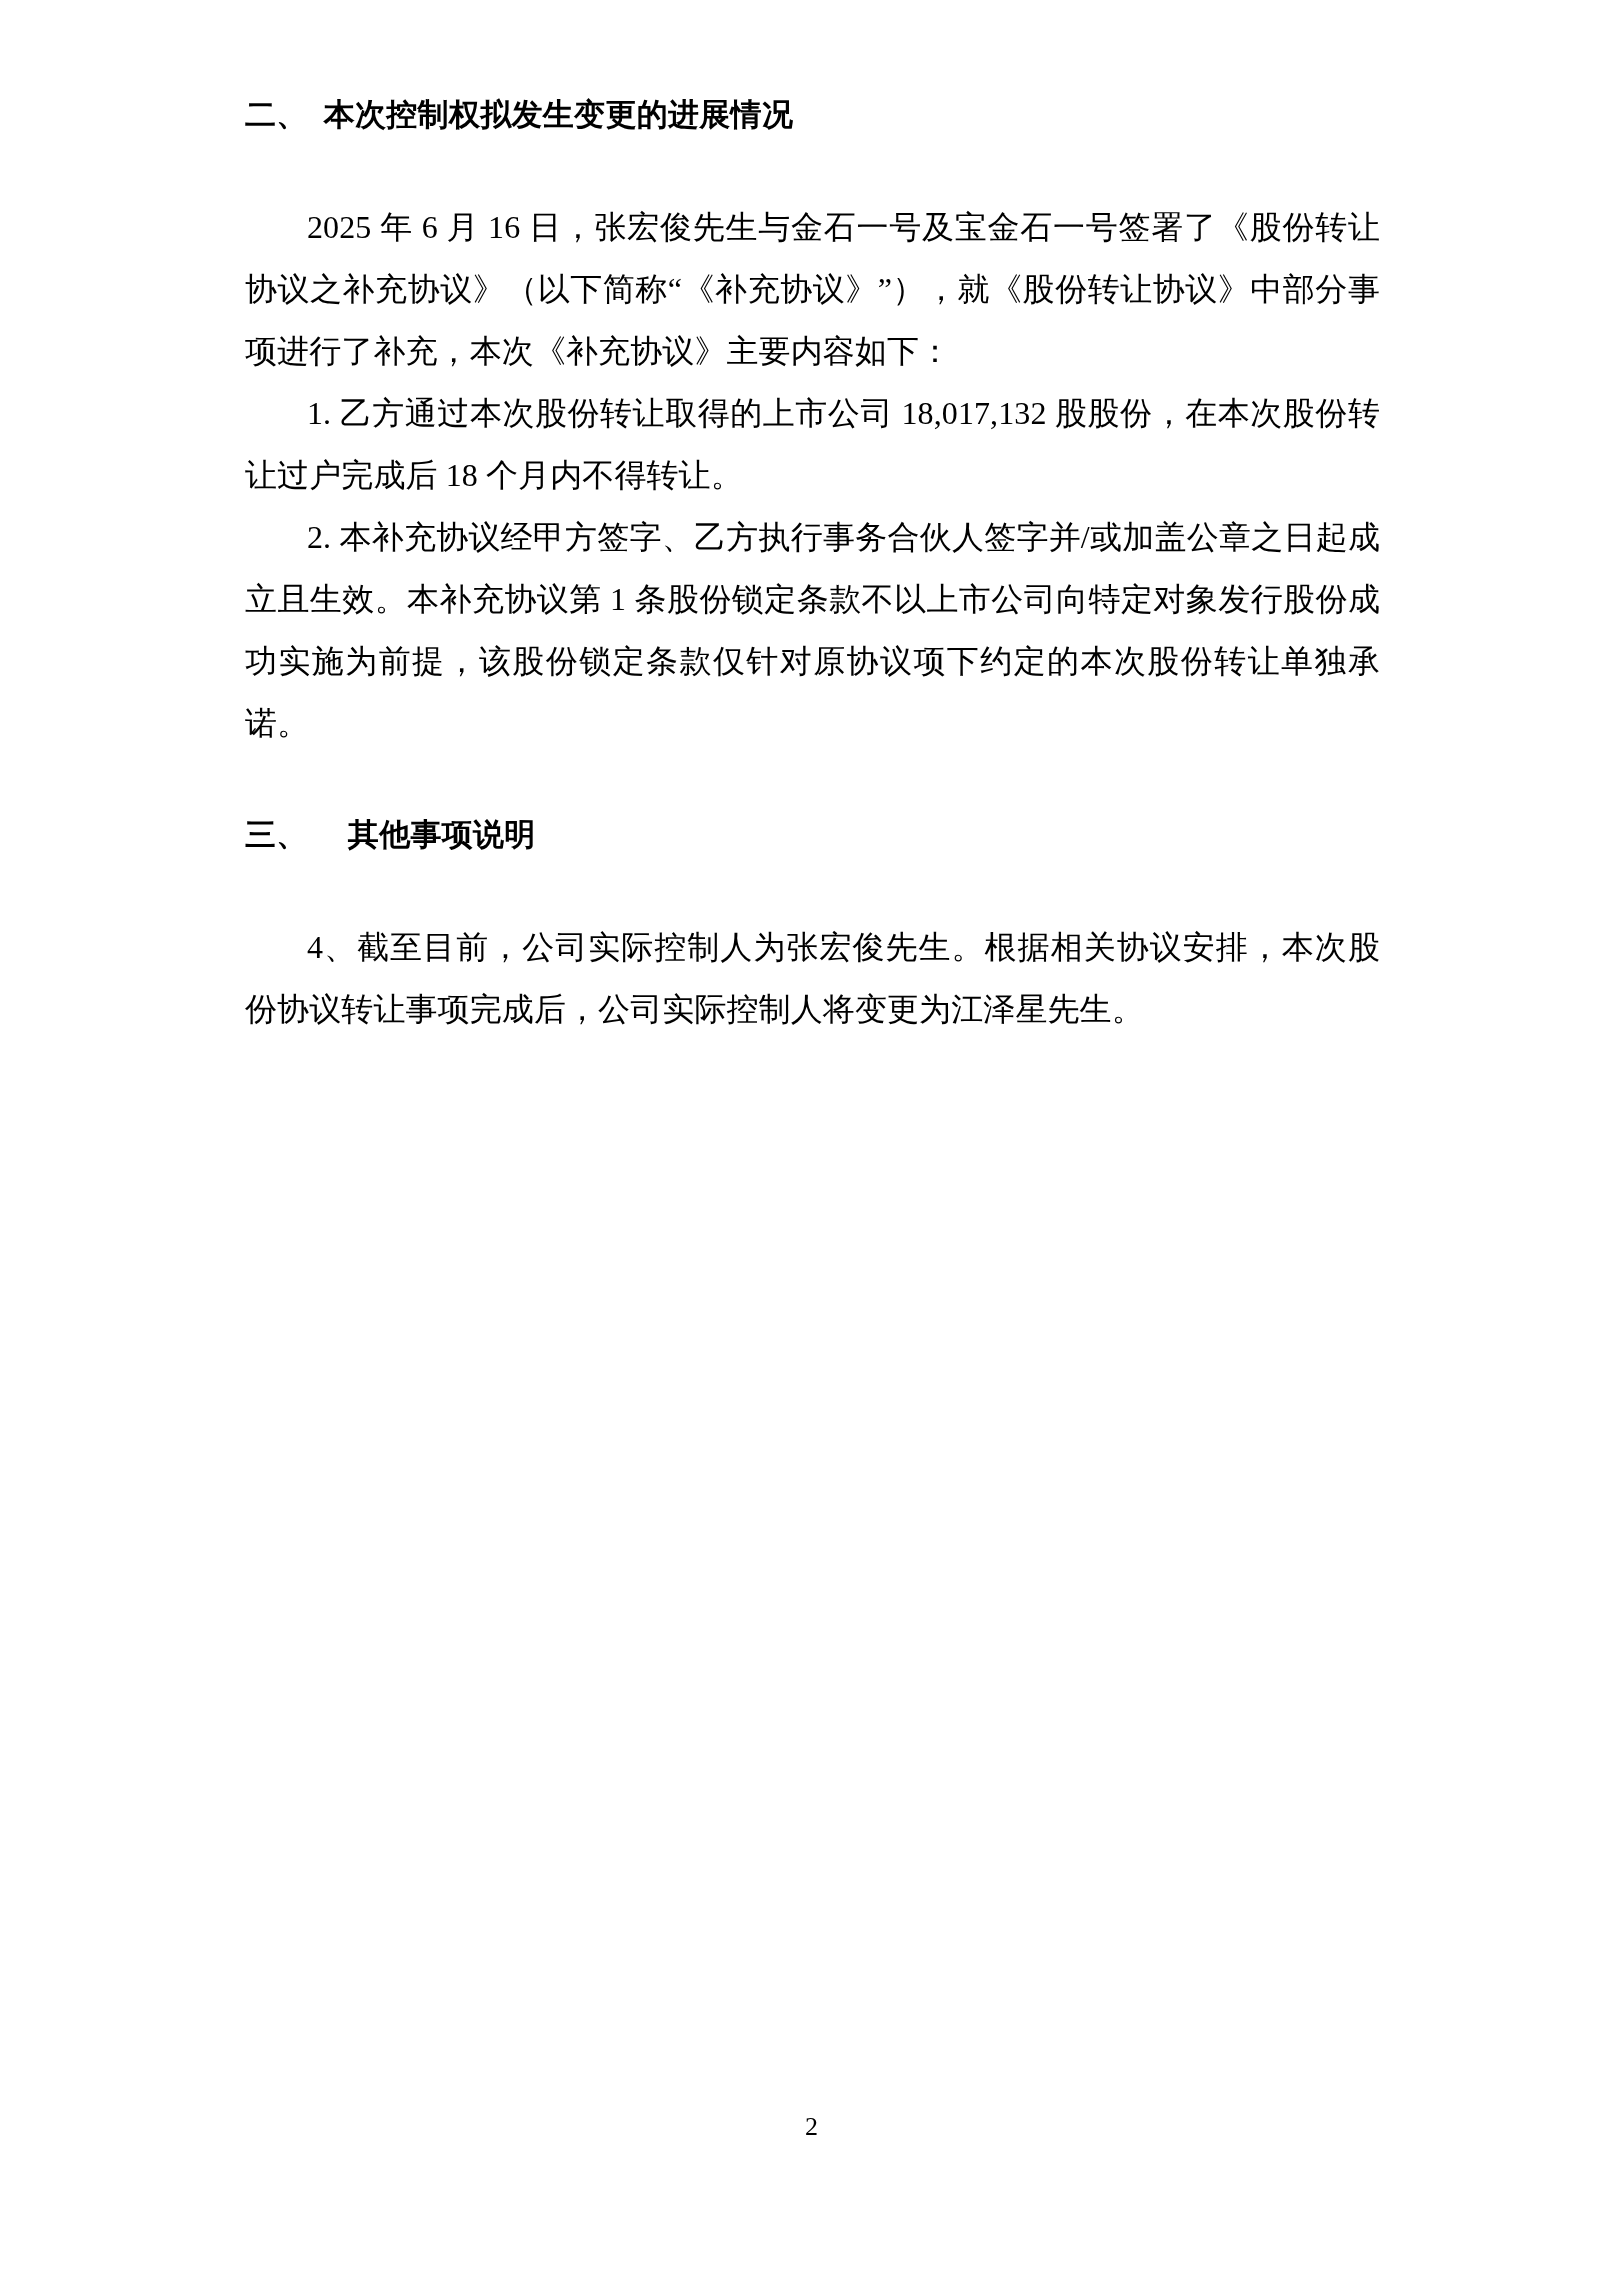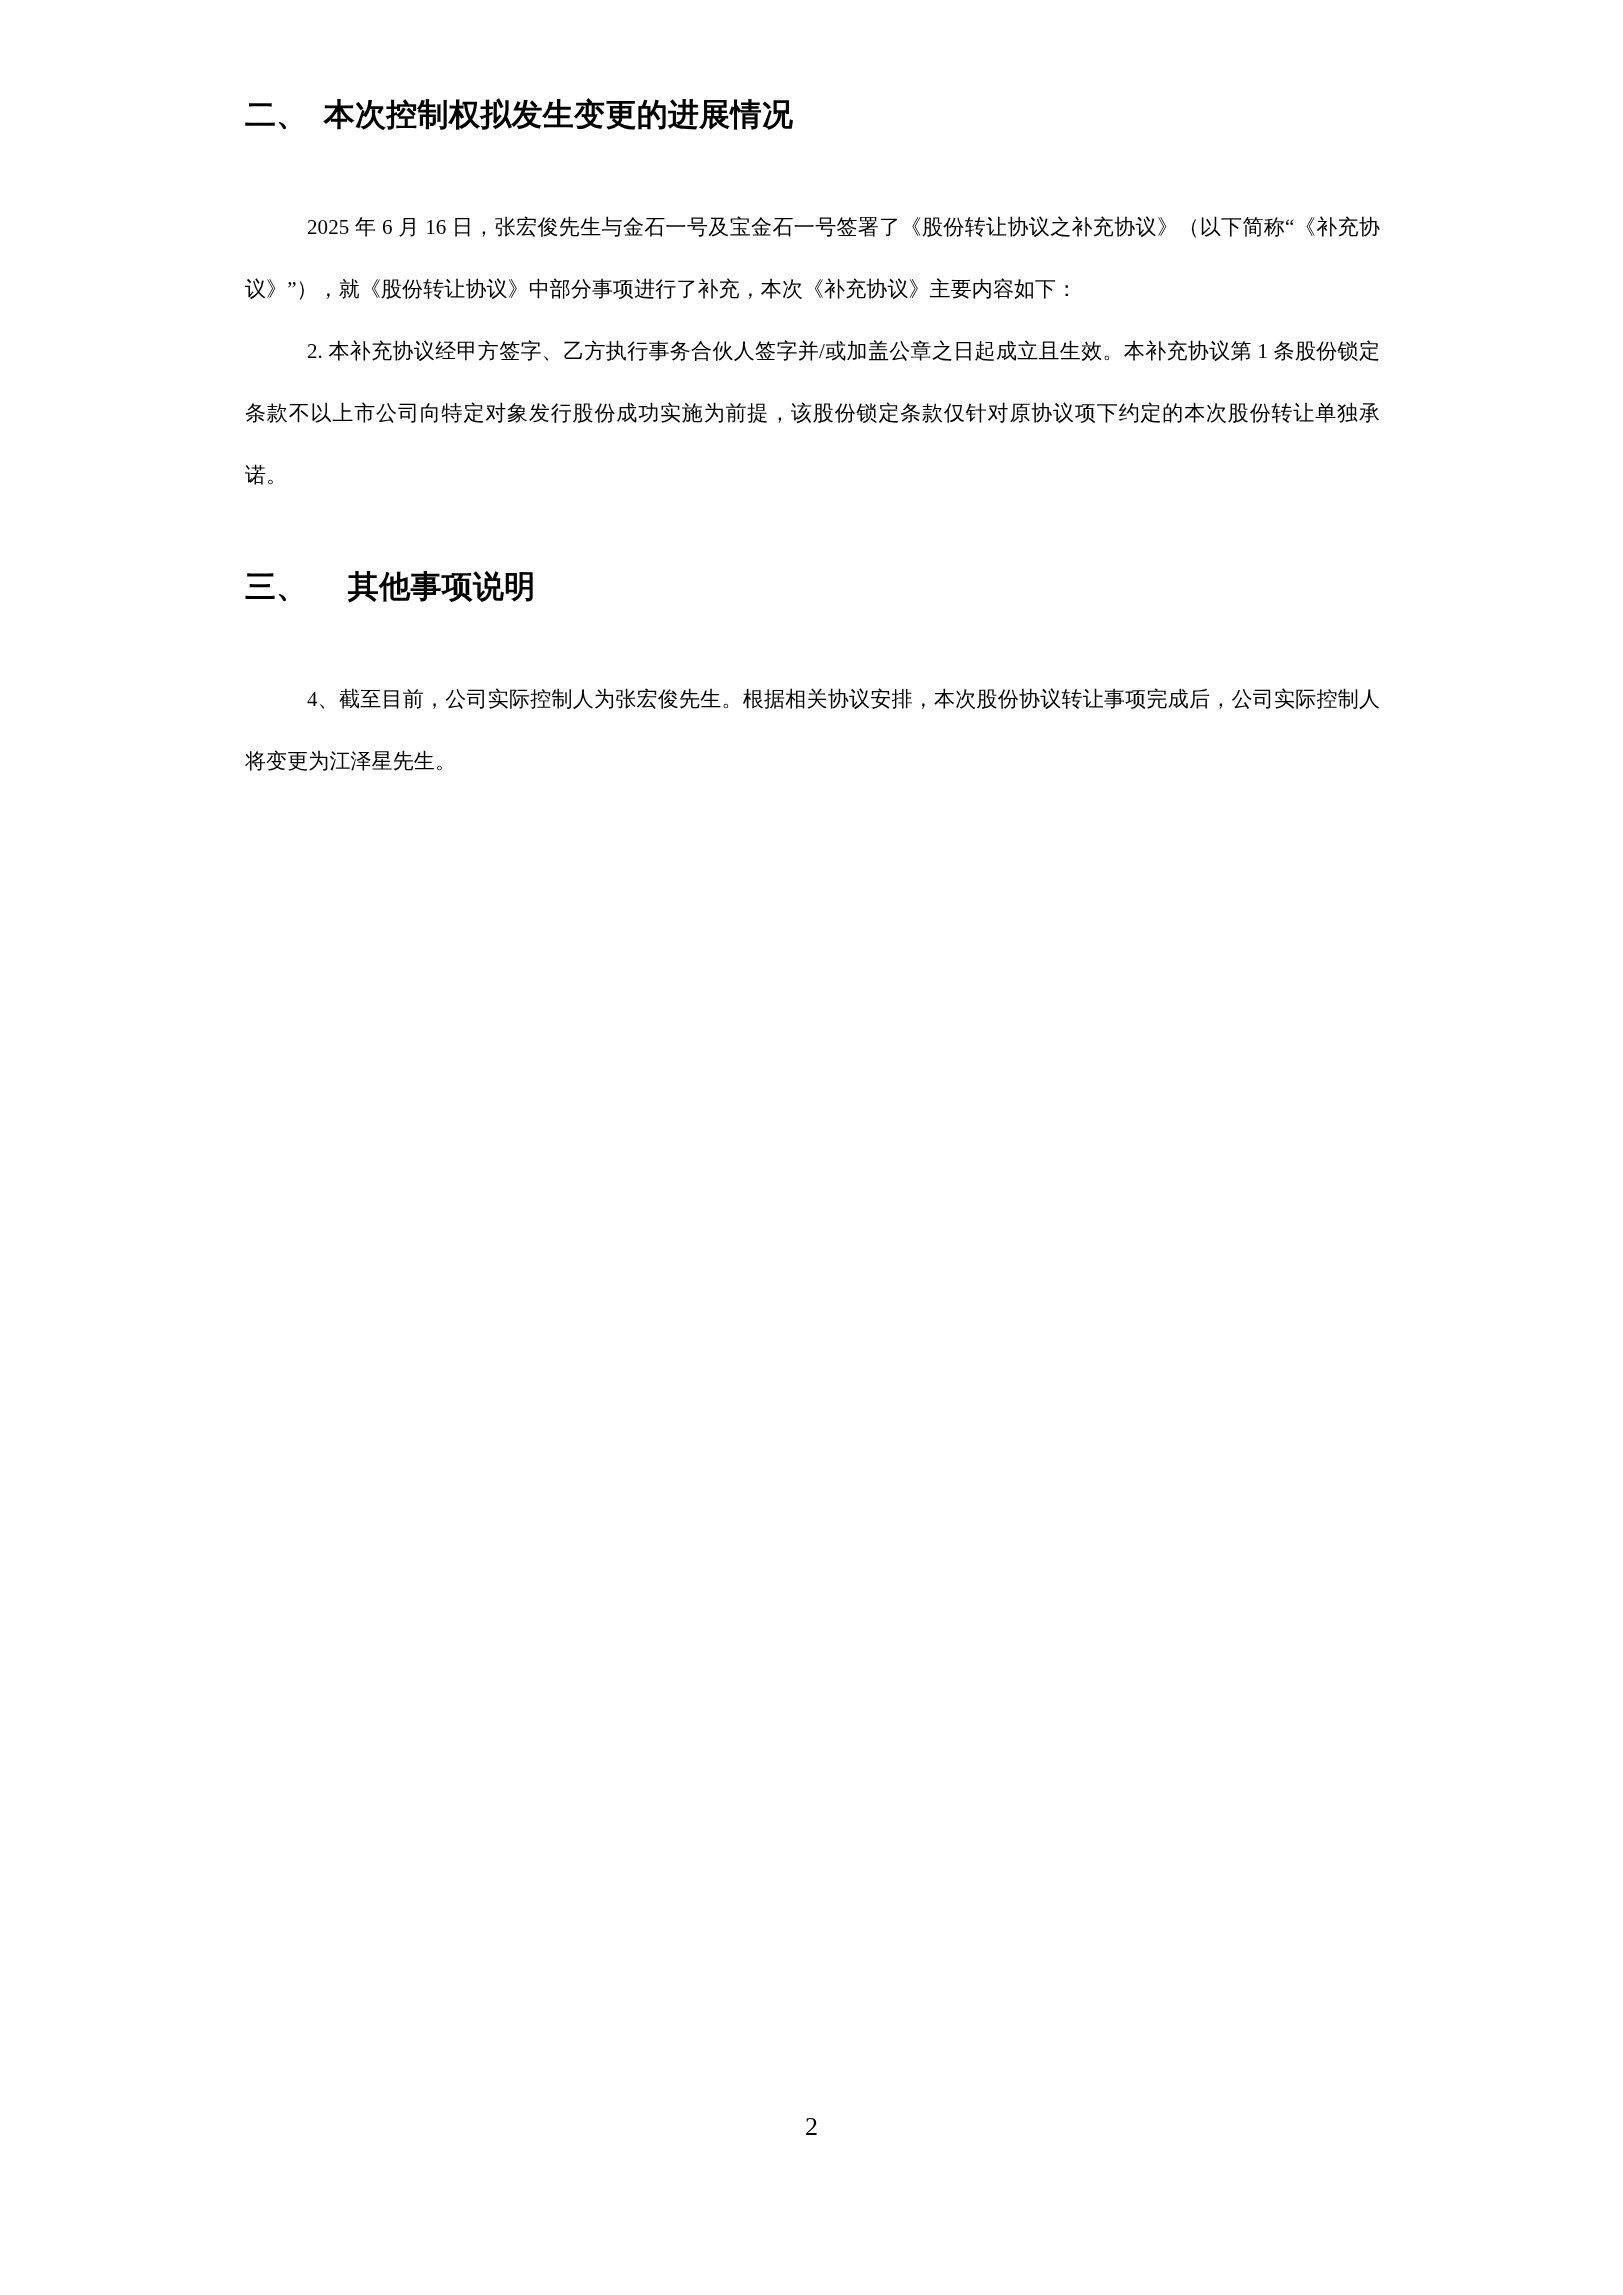--- a/index.html
+++ b/index.html
@@ -36,21 +36,21 @@
     white-space: pre;
   }
   .heading-block {
     margin-top: 0;
     margin-bottom: 0;
   }
 
   
   .para {
     font-family: "Liberation Serif", "DejaVu Serif", serif;
-    font-size: 21px;
+    font-size: 32px;
     line-height: 62px;
     color: #000000;
     text-align: justify;
     text-justify: inter-character;
     margin: 0;
     text-indent: 62px;
     letter-spacing: 0.1px;
     word-break: break-all;
   }
   .gap-xl  { height: 60px; }
@@ -75,20 +75,21 @@
   <div class="content">
 
     <div class="heading-block">
       <div class="section-heading"><span>二、</span><span>  </span><span>本次控制权拟发生变更的进展情况</span></div>
     </div>
 
     <div class="gap-xl"></div>
 
     <p class="para">2025 年 6 月 16 日，张宏俊先生与金石一号及宝金石一号签署了《股份转让协议之补充协议》（以下简称“《补充协议》”），就《股份转让协议》中部分事项进行了补充，本次《补充协议》主要内容如下：</p>
 
+    <p class="para">1.  乙方通过本次股份转让取得的上市公司 18,017,132 股股份，在本次股份转让过户完成后 18 个月内不得转让。</p>
 
     <p class="para">2.  本补充协议经甲方签字、乙方执行事务合伙人签字并/或加盖公章之日起成立且生效。本补充协议第 1 条股份锁定条款不以上市公司向特定对象发行股份成功实施为前提，该股份锁定条款仅针对原协议项下约定的本次股份转让单独承诺。</p>
 
     <div class="gap-xl"></div>
 
     <div class="heading-block">
       <div class="section-heading"><span>三、</span><span>     </span><span>其他事项说明</span></div>
     </div>
 
     <div class="gap-xl"></div>

